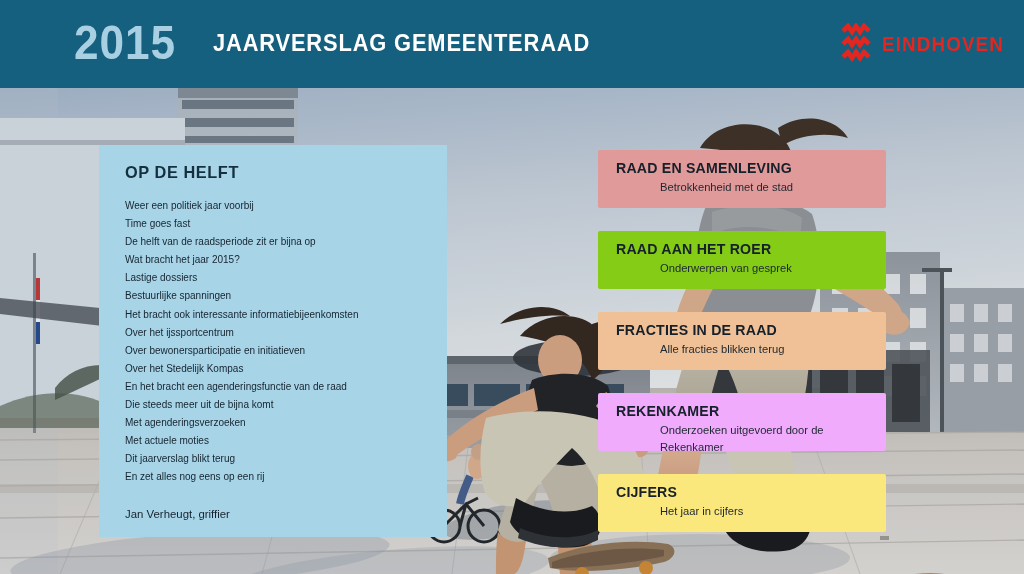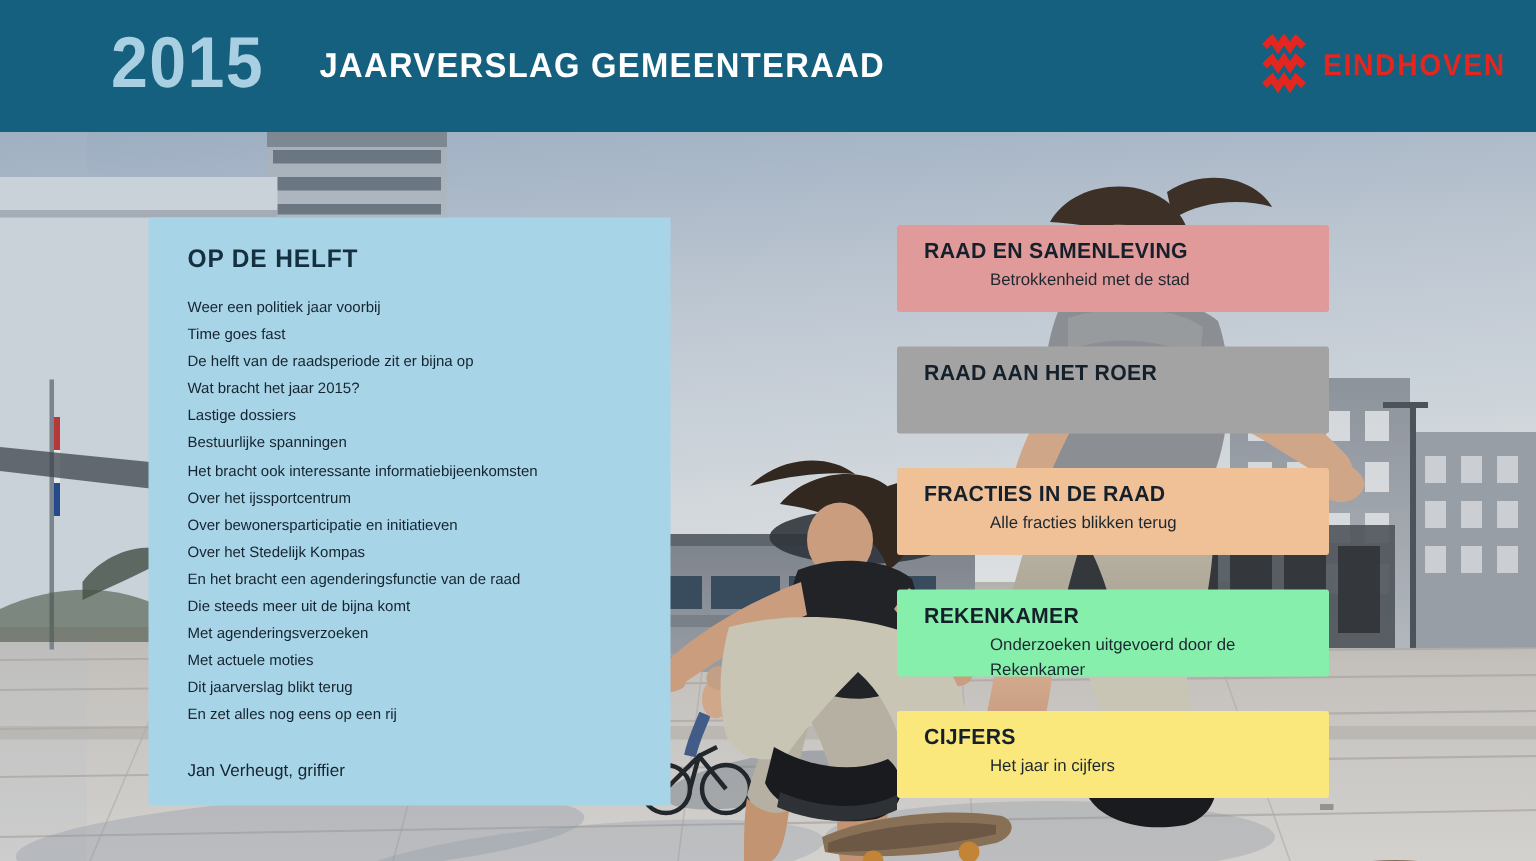--- a/index.html
+++ b/index.html
@@ -416,30 +416,31 @@
     <div class="panel-sign">Jan Verheugt, griffier</div>
   </div>
 
   <div class="cards">
 
     <div class="card" style="background:#E09A9A">
       <div class="card-title">RAAD EN SAMENLEVING</div>
       <div class="card-sub">Betrokkenheid met de stad</div>
     </div>
 
-    <div class="card" style="background:#a3a3a3">
+    <div class="card" style="background:#84cc16">
       <div class="card-title">RAAD AAN HET ROER</div>
+      <div class="card-sub">Onderwerpen van gesprek</div>
     </div>
 
     <div class="card" style="background:#F0C096">
       <div class="card-title">FRACTIES IN DE RAAD</div>
       <div class="card-sub">Alle fracties blikken terug</div>
     </div>
 
-    <div class="card" style="background:#86efac">
+    <div class="card" style="background:#f0abfc">
       <div class="card-title">REKENKAMER</div>
       <div class="card-sub">Onderzoeken uitgevoerd door de Rekenkamer</div>
     </div>
 
     <div class="card" style="background:#FAE87C">
       <div class="card-title">CIJFERS</div>
       <div class="card-sub">Het jaar in cijfers</div>
     </div>
 
   </div>

